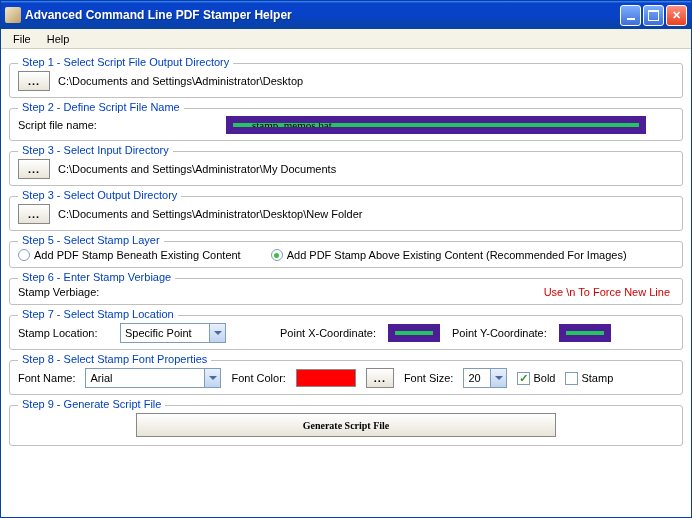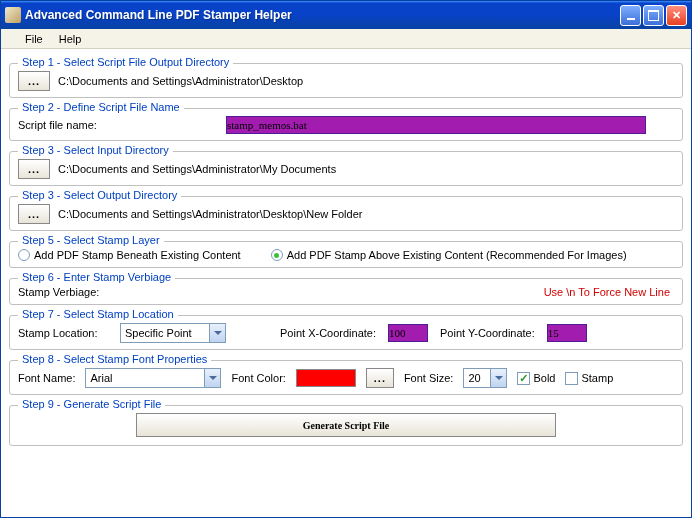--- a/index.html
+++ b/index.html
@@ -11,34 +11,34 @@
 .titlebar-icon { width: 16px; height: 16px; background: linear-gradient(135deg, #f0e8d0, #c0a060); border-radius: 2px; margin-right: 4px; }
 .titlebar-text { font-weight: bold; font-size: 12px; flex: 1; text-shadow: 1px 1px 1px rgba(0,0,0,0.3); }
 .titlebar-btns { display: flex; gap: 2px; }
 .tbtn { width: 21px; height: 21px; border-radius: 3px; border: 1px solid #fff; display: flex; align-items: center; justify-content: center; font-weight: bold; font-family: Arial; cursor: default; }
 .tbtn-min, .tbtn-max { background: linear-gradient(to bottom, #7eaeff, #3b6fd8); color: #fff; }
 .tbtn-close { background: linear-gradient(to bottom, #ff9080, #e84020); color: #fff; }
 .tbtn-min::before { content: ""; width: 8px; height: 2px; background: #fff; margin-top: 8px; }
 .tbtn-max::before { content: ""; width: 9px; height: 8px; border: 1px solid #fff; border-top: 2px solid #fff; }
 .tbtn-close::before { content: "✕"; font-size: 11px; }
 
-.menubar { height: 20px; background: #f5f2e7; border-bottom: 1px solid #d4d0c0; display: flex; align-items: center; padding: 0 16px; color: #000; }
+.menubar { height: 20px; background: #f5f2e7; border-bottom: 1px solid #d4d0c0; display: flex; align-items: center; padding: 0 4px; color: #000; }
 .menu-item { padding: 2px 8px; cursor: default; }
 
 .content { flex: 1; background: #fff; padding: 4px 8px 8px 8px; overflow: hidden; }
 
 .step { position: relative; border: 1px solid #c0c0c0; border-radius: 3px; margin-top: 10px; padding: 7px 8px 6px 8px; }
 .step-legend { position: absolute; top: -8px; left: 8px; background: #fff; padding: 0 4px; color: #0040c0; font-size: 11px; }
 
 .row { display: flex; align-items: center; gap: 8px; }
 .btn-dots { width: 32px; height: 20px; border: 1px solid #888; background: linear-gradient(to bottom, #fff, #e8e4d8); text-align: center; line-height: 18px; cursor: default; font-weight: bold; letter-spacing: 1px; }
 .path-text { color: #000; }
 
 .label { color: #000; }
-.text-input { border: 1px solid #4c1d95; height: 18px; padding: 1px 0; font-family: Tahoma; font-size: 11px; background: #a21caf; }
+.text-input { border: 7px solid #4c1d95; height: 18px; padding: 1px 19px; font-family: Tahoma; font-size: 11px; background: #22c55e; }
 
 .radio { width: 12px; height: 12px; border: 1px solid #7f9db9; border-radius: 50%; background: #fff; display: inline-flex; align-items: center; justify-content: center; margin-right: 4px; vertical-align: middle; }
 .radio.checked::after { content: ""; width: 5px; height: 5px; border-radius: 50%; background: #3fbf3f; }
 
 .radio-label { display: inline-flex; align-items: center; cursor: default; }
 
 .red-text { color: #d00000; }
 
 .dropdown { display: flex; align-items: center; }
 .dropdown-box { border: 1px solid #7f9db9; height: 20px; background: #fff; padding: 2px 4px; display: flex; align-items: center; }

